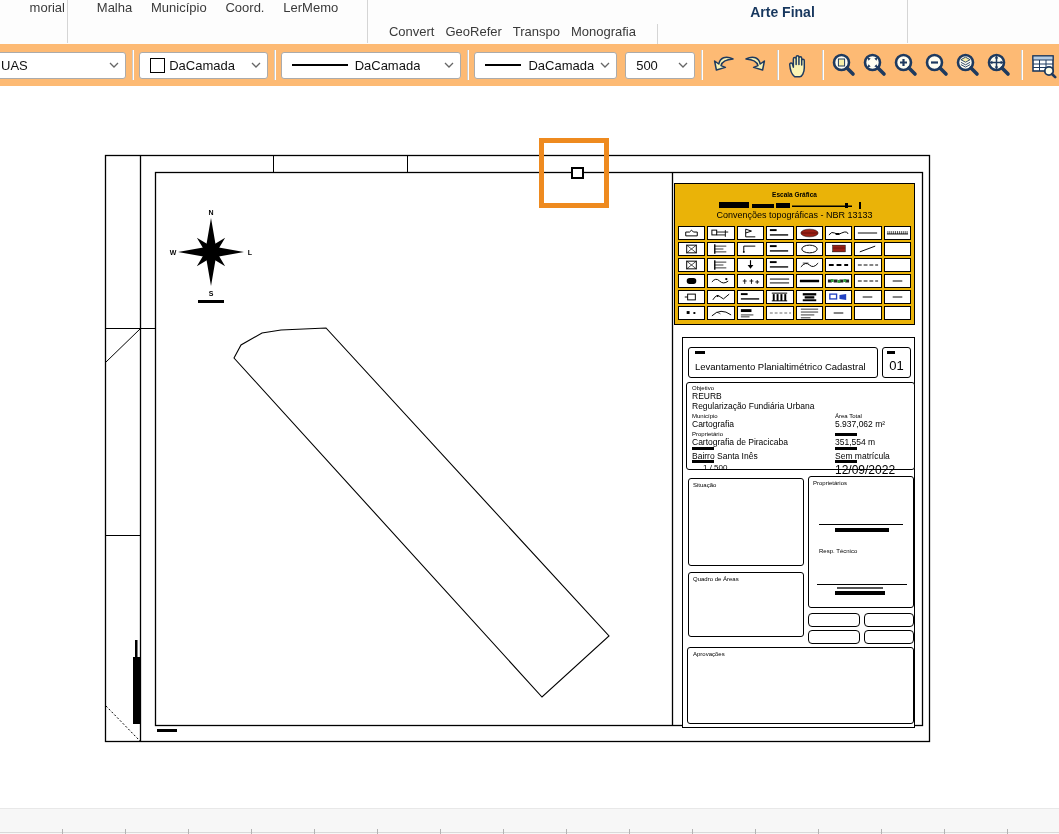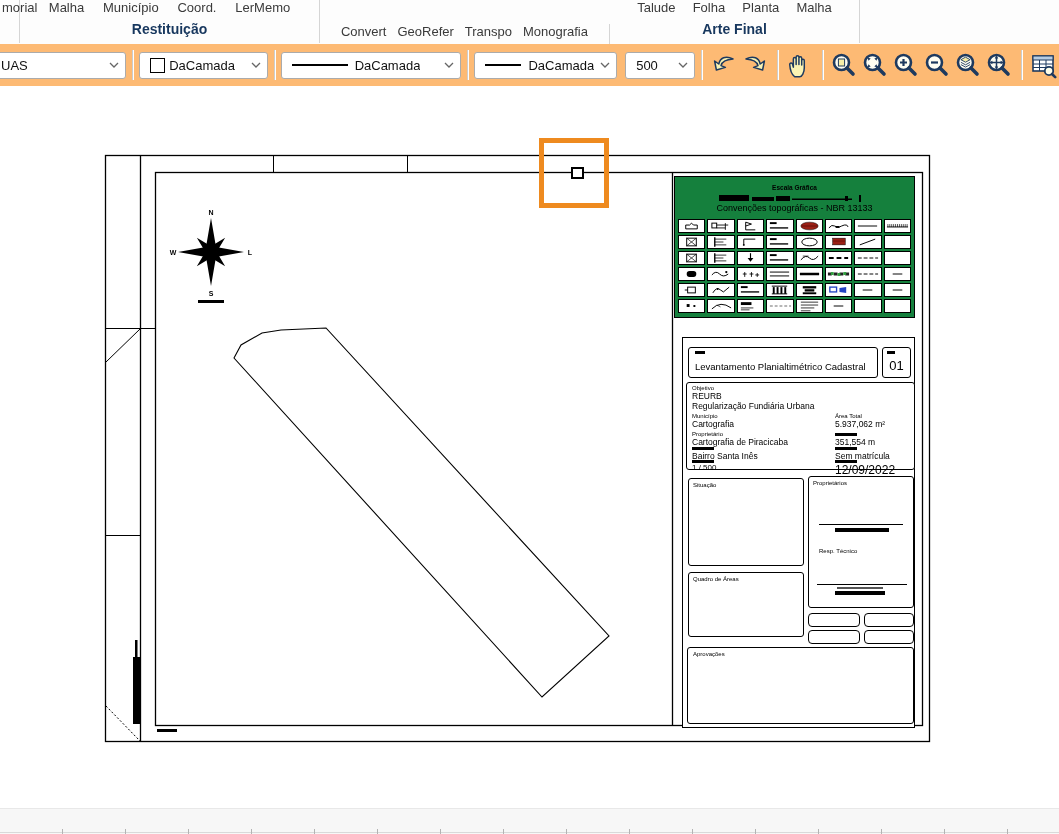--- a/index.html
+++ b/index.html
@@ -24,22 +24,22 @@
   .tb-sep{width:1px;height:30px;background:#cdcdcd;margin:0 6px;box-shadow:1px 0 0 #fff;}
   .tb-btn{width:30px;height:30px;display:flex;align-items:center;justify-content:center;margin:0 1px;}
   .swatch-color{width:13px;height:13px;border:1.5px solid #000;background:#fff;margin-right:4px;}
   .swatch-line{height:2px;background:#000;margin-right:7px;}
 
   
   .canvas{position:absolute;left:0;top:86px;width:1059px;height:722px;background:#fff;}
   #overlay{position:absolute;left:0;top:0;pointer-events:none;}
 
   
-  .legend{position:absolute;left:674px;top:176px;width:241px;height:142px;border:1px solid #000;
-          box-sizing:border-box;background:#15803d;}
+  .legend{position:absolute;left:674px;top:183px;width:241px;height:142px;border:1px solid #000;
+          box-sizing:border-box;background:#eab308;}
   .lg-scale-label{position:absolute;top:7px;left:0;width:100%;text-align:center;font-size:6.5px;font-weight:bold;color:#000;}
   .lg-bar{position:absolute;top:16px;left:0;}
   .lg-title{position:absolute;top:26px;left:0;width:100%;text-align:center;font-size:9px;color:#000;}
   .lg-grid{position:absolute;left:3px;top:42px;width:233px;height:94px;display:grid;
            grid-template-columns:repeat(8,1fr);grid-auto-rows:1fr;gap:2px;}
   .lg-cell{border:1px solid #000;display:flex;align-items:center;justify-content:center;overflow:hidden;background:#fff;}
 
   
   .tblock{position:absolute;left:682px;top:337px;width:233px;height:391px;border:1px solid #000;
           box-sizing:border-box;background:#fff;}
@@ -63,51 +63,44 @@
   .statusbar .edge{position:absolute;left:0;bottom:1px;width:100%;height:1px;background:#d9d9d9;}
   .statusbar .ticks{position:absolute;left:0;bottom:0;width:100%;height:5px;
       background-image:repeating-linear-gradient(90deg,transparent 0 62px,#b3b3b3 62px 63px);}
 </style>
 </head>
 <body>
 
 <div id="app">
 
   <div class="ribbon">
-      <div class="rb-group" style="width: 20px;">
+      <div class="rb-group" style="width: 68px; align-items: flex-end;">
         <div class="rb-items" style="justify-content: flex-start; padding: 0px 2px;">
           <span class="rb-item">morial</span>
         </div>
         <div class="rb-label" style="color: rgb(23, 55, 94);"></div>
       </div>
       <div class="rb-group" style="width: 300px;">
         <div class="rb-items">
           <span class="rb-item">Malha</span>
           <span class="rb-item">Município</span>
           <span class="rb-item">Coord.</span>
           <span class="rb-item">LerMemo</span>
         </div>
-        <div class="rb-label" style="color: rgb(23, 55, 94);">Restituição</div>
       </div>
       <div class="rb-group" style="width: 290px; margin-top: 24px;">
         <div class="rb-items">
           <span class="rb-item">Convert</span>
           <span class="rb-item">GeoRefer</span>
           <span class="rb-item">Transpo</span>
           <span class="rb-item">Monografia</span>
         </div>
         <div class="rb-label" style="color: rgb(23, 55, 94);">Cartografia</div>
       </div>
       <div class="rb-group" style="width: 250px;">
-        <div class="rb-items">
-          <span class="rb-item">Talude</span>
-          <span class="rb-item">Folha</span>
-          <span class="rb-item">Planta</span>
-          <span class="rb-item">Malha</span>
-        </div>
         <div class="rb-label" style="color: rgb(23, 55, 94);">Arte Final</div>
       </div>
     </div>
 
   <div class="toolbar">
       <div class="combo" style="width: 140px; margin-left: -10px;">
         <span class="val">UAS</span>
         <svg class="chev" width="10" height="6" viewBox="0 0 10 6">
           <path d="M1,1L5,5L9,1" stroke="#666" fill="none" stroke-width="1.3"></path>
         </svg>
@@ -554,21 +547,21 @@
       <div class="fval" style="left:148px;top:36px;">5.937,062 m²</div>
       <div class="tiny" style="left:5px;top:48px;">Proprietário</div>
       <div class="fval" style="left:5px;top:54px;">Cartografia de Piracicaba</div>
       <div class="bbar" style="left:148px;top:50px;width:22px;"></div>
       <div class="fval" style="left:148px;top:54px;">351,554 m</div>
       <div class="bbar" style="left:5px;top:64px;width:22px;"></div>
       <div class="fval" style="left:5px;top:68px;">Bairro Santa Inês</div>
       <div class="bbar" style="left:148px;top:64px;width:22px;"></div>
       <div class="fval" style="left:148px;top:68px;">Sem matrícula</div>
       <div class="bbar" style="left:5px;top:77px;width:22px;"></div>
-      <div class="fval" style="left:5px;top:80px;font-size:8px;">1 / 500</div>
+      <div class="fval" style="left:16px;top:80px;font-size:8px;">1 / 500</div>
       <div class="bbar" style="left:148px;top:77px;width:22px;"></div>
       <div class="fval" style="left:148px;top:80px;font-size:12px;">12/09/2022</div>
     </div>
 
     <div class="tb-box" style="left:5px;top:140px;width:116px;height:88px;">
       <div class="tiny" style="left:4px;top:3px;">Situação</div>
     </div>
     <div class="tb-box" style="left:5px;top:234px;width:116px;height:65px;">
       <div class="tiny" style="left:4px;top:3px;">Quadro de Áreas</div>
     </div>

